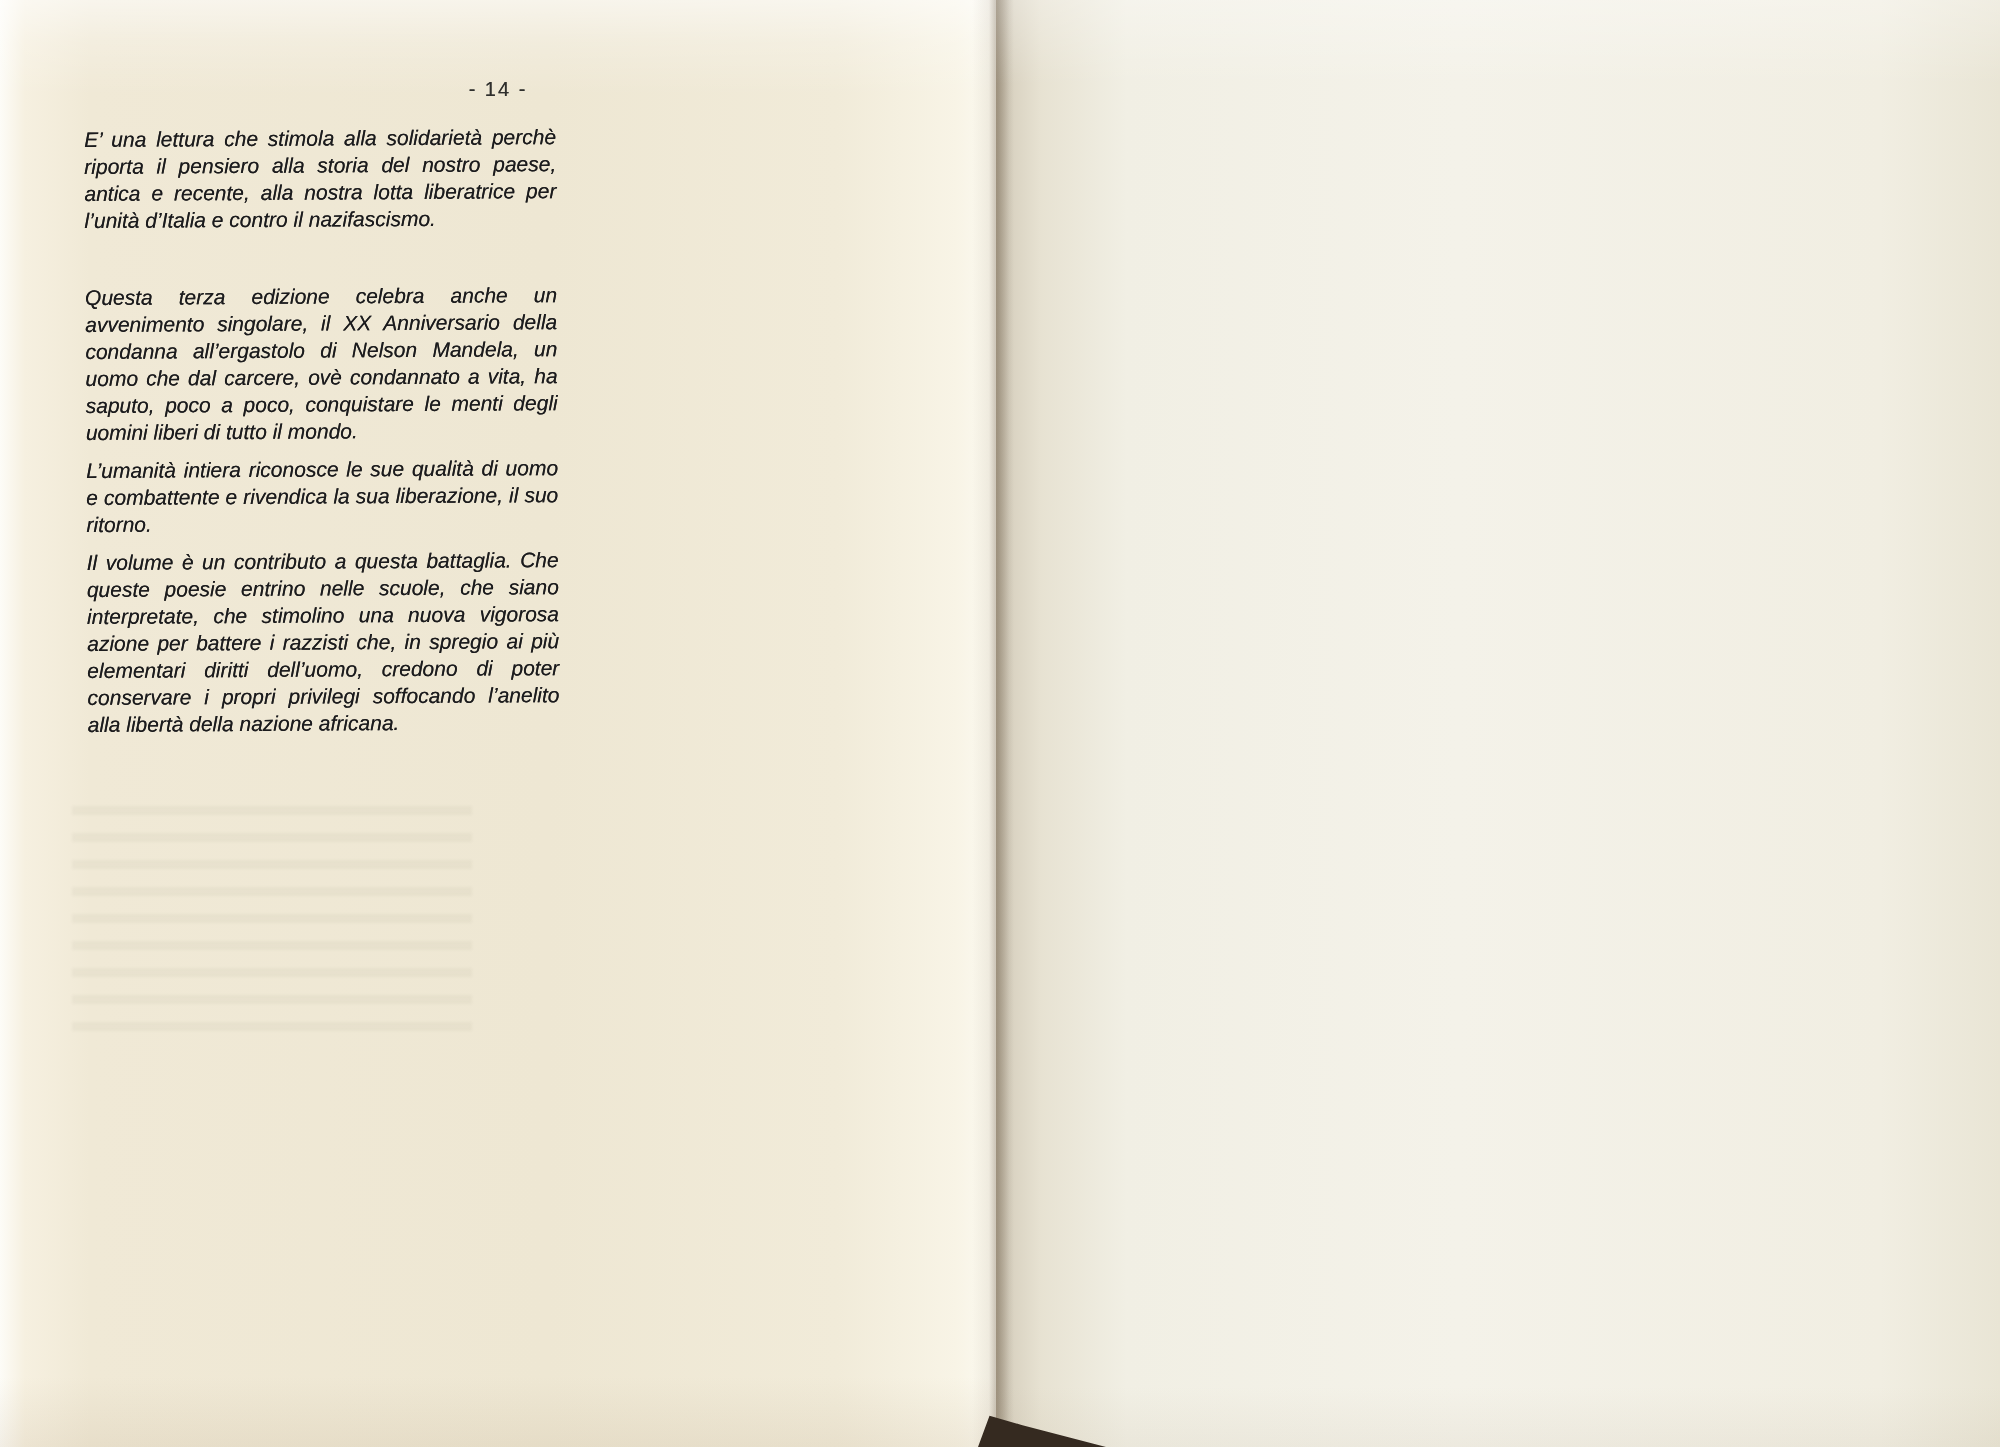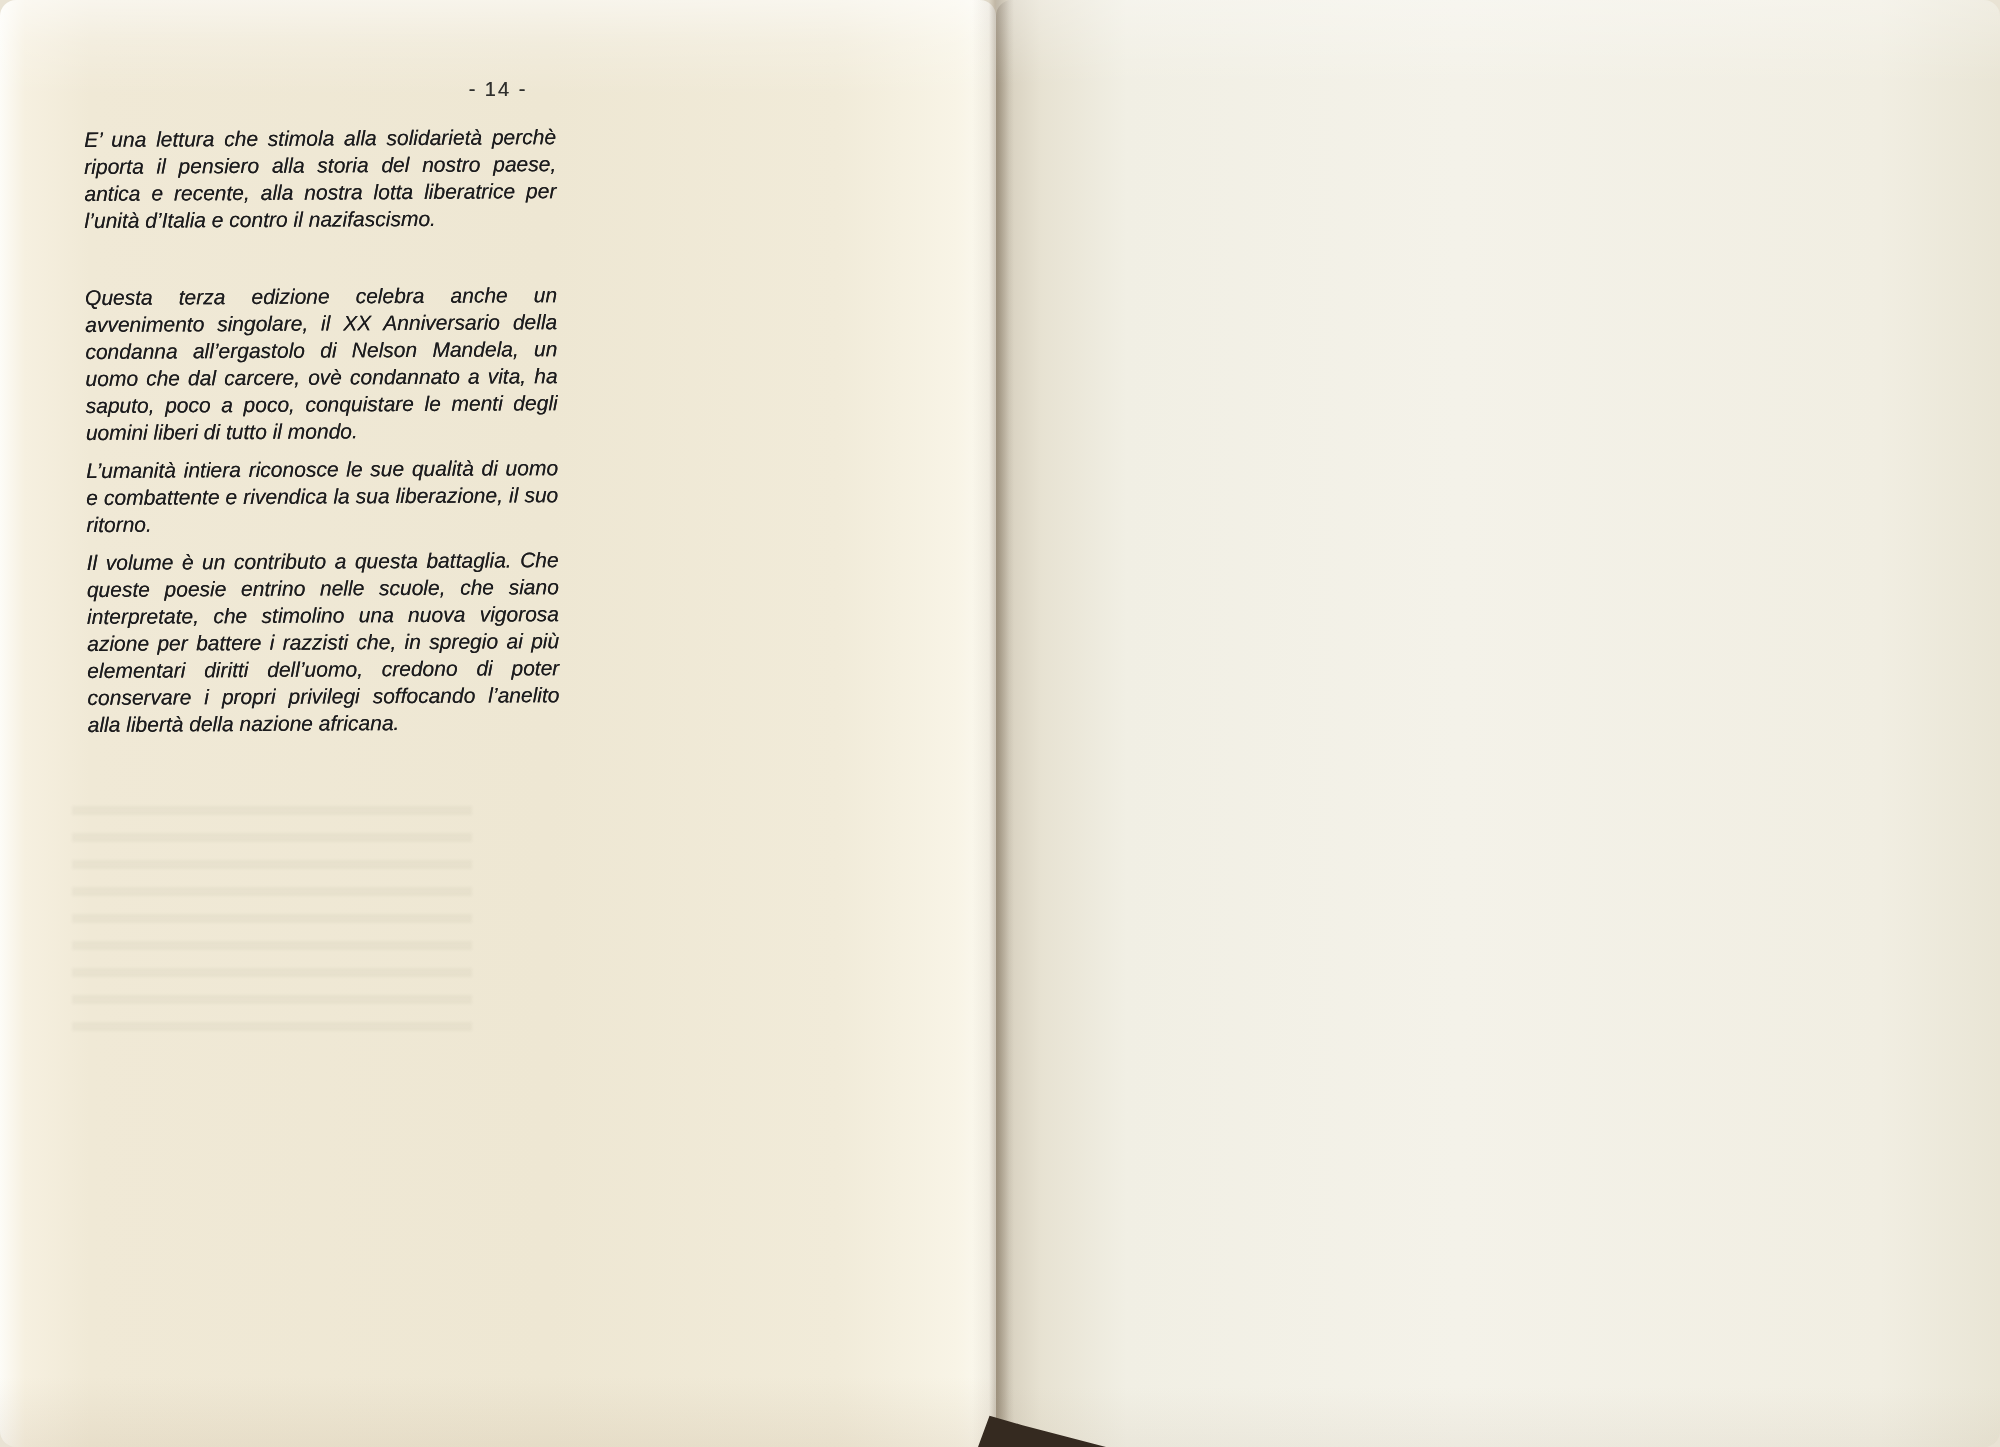--- a/index.html
+++ b/index.html
@@ -5,21 +5,21 @@
   * { margin:0; padding:0; box-sizing:border-box; }
   html, body { width:2000px; height:1447px; }
   body {
     position:relative;
     overflow:hidden;
     background:#e9e3d4;
     font-family:"Liberation Sans", sans-serif;
   }
 
   
-  .page { position:absolute; top:0; height:1447px;border-radius:16px; }
+  .page { position:absolute; top:0; height:1447px; }
 
   .page-left {
     left:0; width:996px;
     background:
       linear-gradient(to bottom, rgba(255,255,255,0.55) 0px, rgba(255,255,255,0.22) 42px, rgba(255,255,255,0) 95px),
       linear-gradient(to top, rgba(185,165,135,0.16) 0px, rgba(185,165,135,0) 70px),
       linear-gradient(to right, #fdfcf7 0%, #f6f0e0 2.5%, #f0e9d6 9%, #eee7d3 55%, #f1ebd9 84%, #f8f4e6 96%, #fcfaf1 100%);
   }
 
   .page-right {

